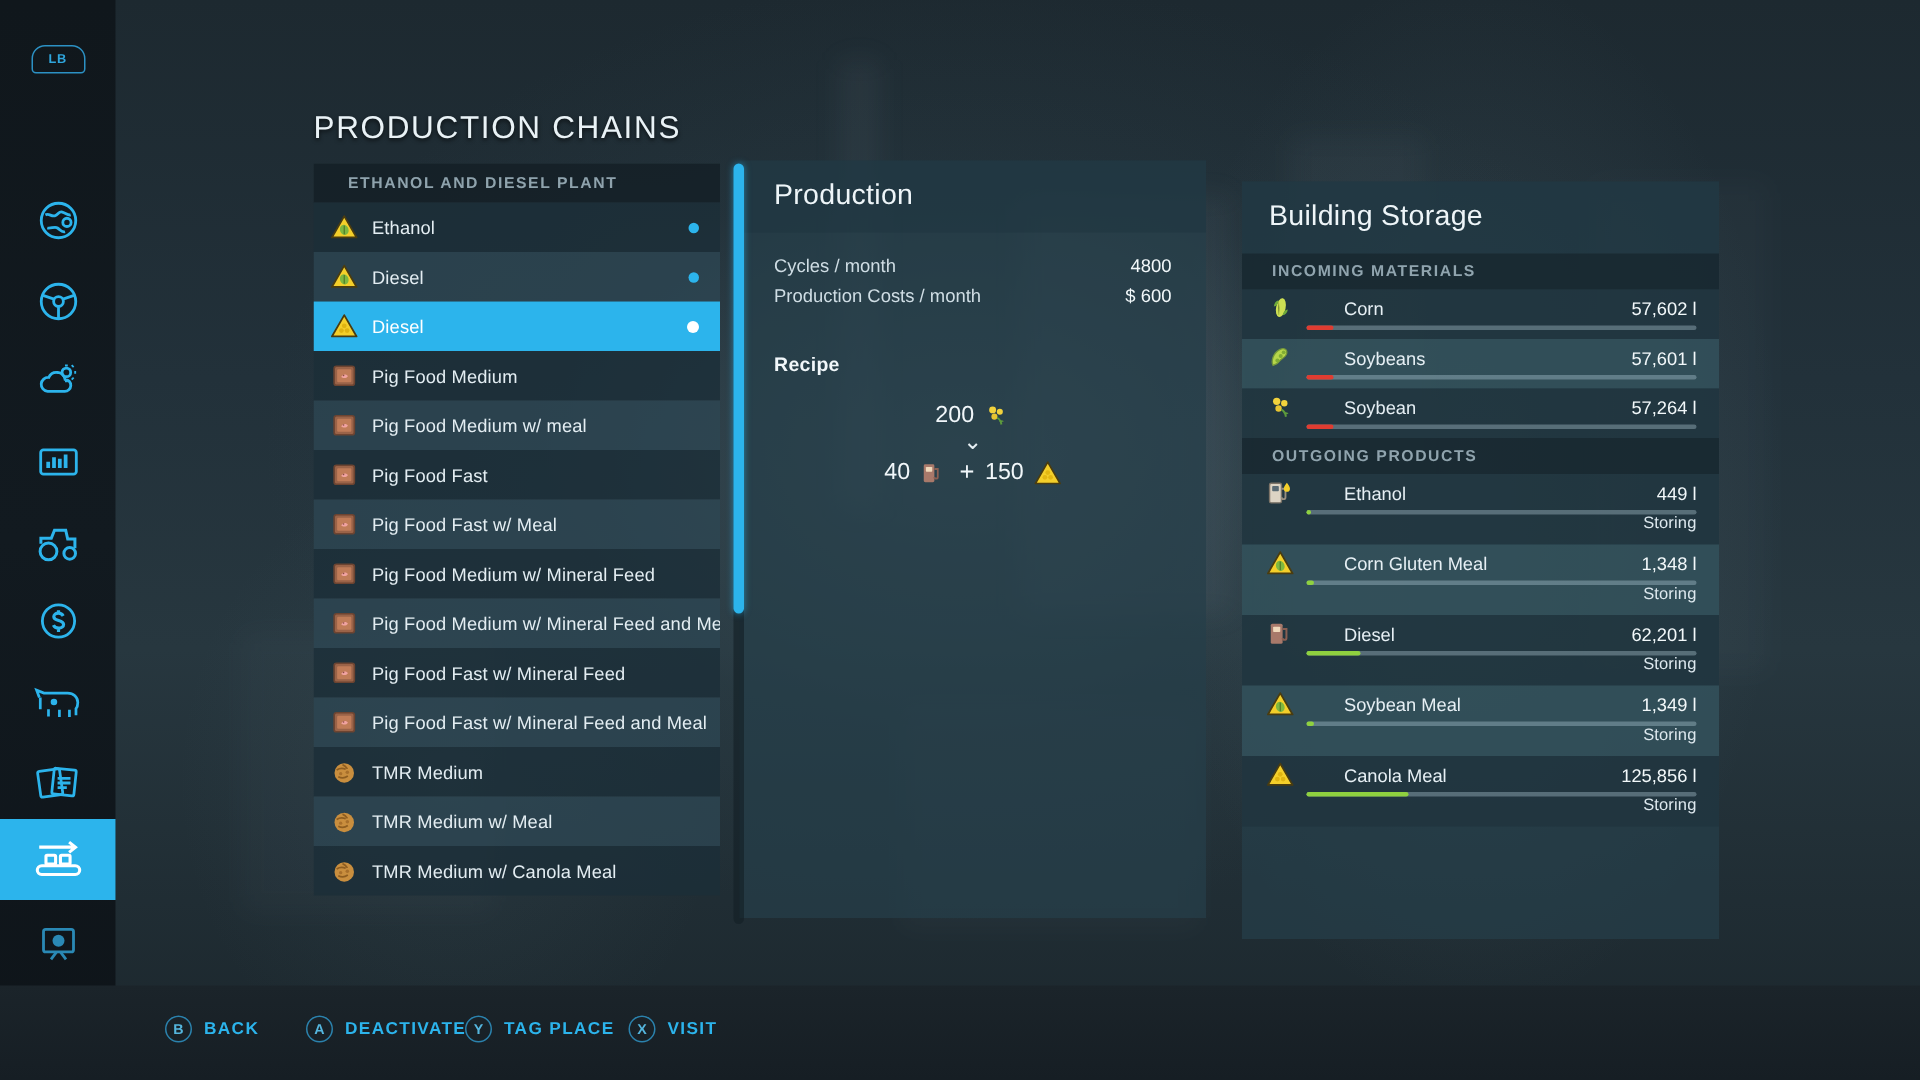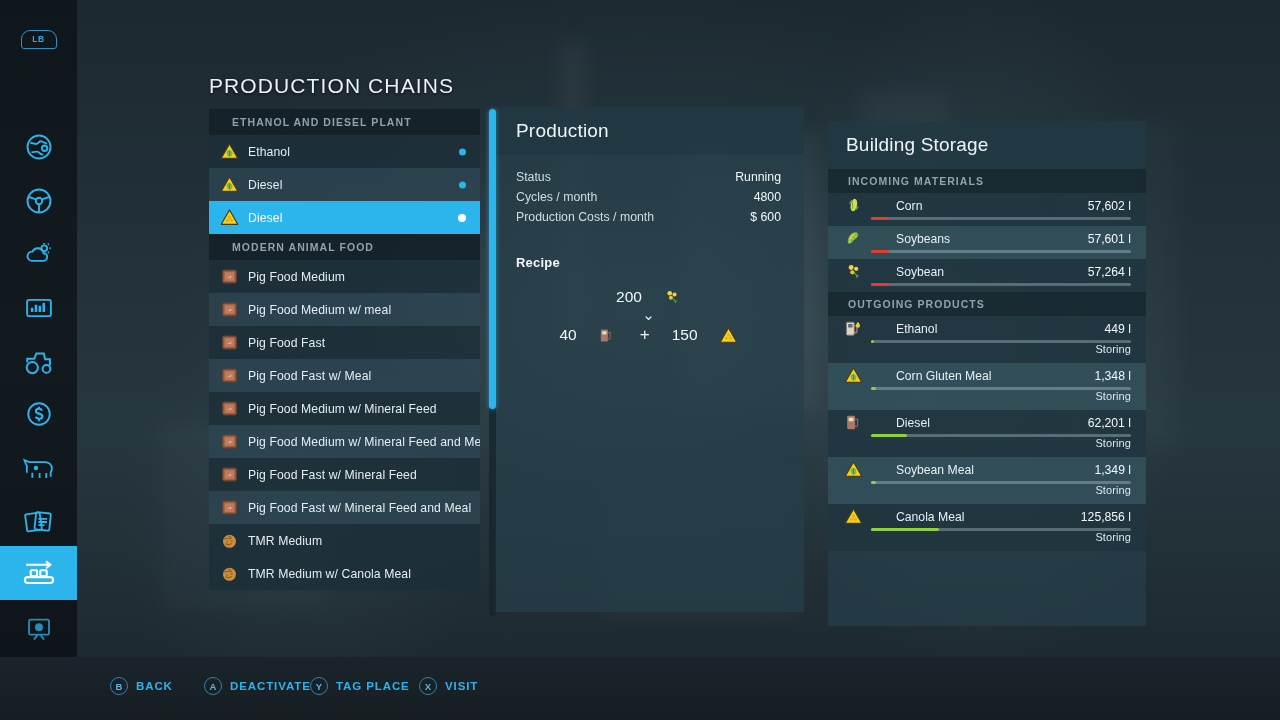--- a/index.html
+++ b/index.html
@@ -106,21 +106,21 @@
   }
   .kv-row .k { color:#cfdde4; }
   .kv-row .v { color:#f2f8fa; }
   .recipe-title {
     padding:0 23px; margin-top:28px; font-size:13px;
     font-weight:bold; color:#f1f7fa; letter-spacing:.2px;
   }
   .recipe-body { margin-top:18px; text-align:center; }
   .recipe-line {
     display:flex; align-items:center; justify-content:center;
-    gap:21px; font-size:15.5px; color:#f1f7fa;
+    gap:6px; font-size:15.5px; color:#f1f7fa;
   }
   .recipe-chevron { margin:3px 0 4px; color:#e6eff4; font-size:15px; line-height:12px; }
   .plus { font-size:17px; color:#f1f7fa; margin:0 1px 0 4px; }
 
   
   #store-panel {
     position:absolute; left:828px; top:121px; width:318px; height:505px;
     background:rgba(38,62,74,0.72); z-index:10;
   }
   #store-panel .panel-head {
@@ -303,21 +303,20 @@
       <div class="list-row sel">
         <span class="row-icon"><svg viewBox="0 0 24 24" width="19" height="19">
             <path d="M12 2.6 22.4 20.6H1.6Z" fill="#f4cf2a" stroke="#4a3c10" stroke-width="1.5" stroke-linejoin="round"></path>
        <circle cx="9.6" cy="15.6" r="2" fill="#e0b411"></circle>
             <circle cx="14.4" cy="15.6" r="2" fill="#e0b411"></circle>
        <circle cx="12" cy="11.6" r="2" fill="#e0b411"></circle>
           </svg></span>
         <span class="row-label">Diesel</span>
         <span class="row-dot"></span>
       </div>
-      <div class="group-head">MODERN ANIMAL FOOD</div>
       <div class="list-row">
         <span class="row-icon"><svg viewBox="0 0 24 24" width="19" height="19">
             <rect x="3.5" y="4" width="17" height="16" rx="2" fill="#9a6348" stroke="#6d4431" stroke-width="1.4"></rect>
        <rect x="6" y="6.6" width="12" height="10.8" rx="1" fill="#c07c58"></rect>
        <path d="M9.5 12.8c1.4-2.2 4.4-2.4 5.6-.4-1.3 1.9-4.2 2.2-5.6.4Z" fill="#f0a3a0"></path>
        <circle cx="11.4" cy="11.8" r=".7" fill="#8c4a48"></circle>
           </svg></span>
         <span class="row-label">Pig Food Medium</span>
       </div>
       <div class="list-row alt">
@@ -385,43 +384,48 @@
       </div>
       <div class="list-row">
         <span class="row-icon"><svg viewBox="0 0 24 24" width="19" height="19">
             <circle cx="12" cy="13" r="8.2" fill="#c98e3e"></circle>
        <path d="M5.6 10.5c2.5-1.6 5-1.8 7.6-.6M7 16.2c2.6 1.4 5.6 1.2 8-.6M10.5 6c1.8.6 3.2 2 4.2 3.6" stroke="#8e5d20" stroke-width="1.4" fill="none"></path>
        <circle cx="9" cy="13.6" r="1.4" fill="#a86f2b"></circle>
             <circle cx="14.6" cy="12.4" r="1.5" fill="#a86f2b"></circle>
           </svg></span>
         <span class="row-label">TMR Medium</span>
       </div>
-      <div class="list-row">
+      <div class="list-row alt">
         <span class="row-icon"><svg viewBox="0 0 24 24" width="19" height="19">
             <circle cx="12" cy="13" r="8.2" fill="#c98e3e"></circle>
        <path d="M5.6 10.5c2.5-1.6 5-1.8 7.6-.6M7 16.2c2.6 1.4 5.6 1.2 8-.6M10.5 6c1.8.6 3.2 2 4.2 3.6" stroke="#8e5d20" stroke-width="1.4" fill="none"></path>
        <circle cx="9" cy="13.6" r="1.4" fill="#a86f2b"></circle>
             <circle cx="14.6" cy="12.4" r="1.5" fill="#a86f2b"></circle>
           </svg></span>
+        <span class="row-label">TMR Medium w/ Meal</span>
+      </div>
+      <div class="list-row">
+        <span class="row-icon"><svg viewBox="0 0 24 24" width="19" height="19">
+            <circle cx="12" cy="13" r="8.2" fill="#c98e3e"></circle>
+       <path d="M5.6 10.5c2.5-1.6 5-1.8 7.6-.6M7 16.2c2.6 1.4 5.6 1.2 8-.6M10.5 6c1.8.6 3.2 2 4.2 3.6" stroke="#8e5d20" stroke-width="1.4" fill="none"></path>
+       <circle cx="9" cy="13.6" r="1.4" fill="#a86f2b"></circle>
+            <circle cx="14.6" cy="12.4" r="1.5" fill="#a86f2b"></circle>
+          </svg></span>
         <span class="row-label">TMR Medium w/ Canola Meal</span>
       </div>
     </div>
 
   <div id="list-scroll">
     <div id="list-thumb" style="top: 0px; height: 300px;"></div>
   </div>
 
   <section id="prod-panel">
     <div class="panel-head">Production</div>
     <div style="height:12px;"></div>
     <div id="prod-rows">
-        <div class="kv-row">
-          <span class="k">Status</span>
-          <span class="v">Running</span>
-        </div>
         <div class="kv-row">
           <span class="k">Cycles / month</span>
           <span class="v">4800</span>
         </div>
         <div class="kv-row">
           <span class="k">Production Costs / month</span>
           <span class="v">$ 600</span>
         </div>
       </div>
     <div class="recipe-title">Recipe</div>

